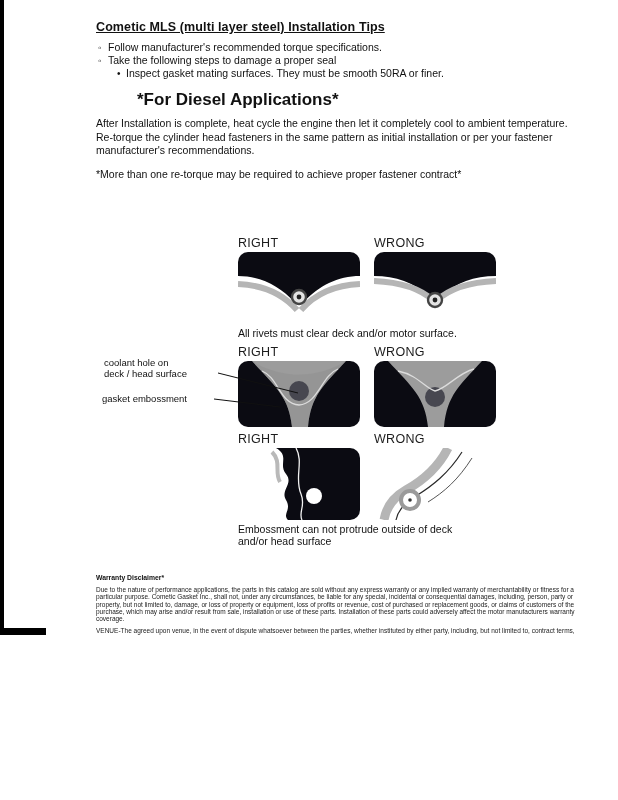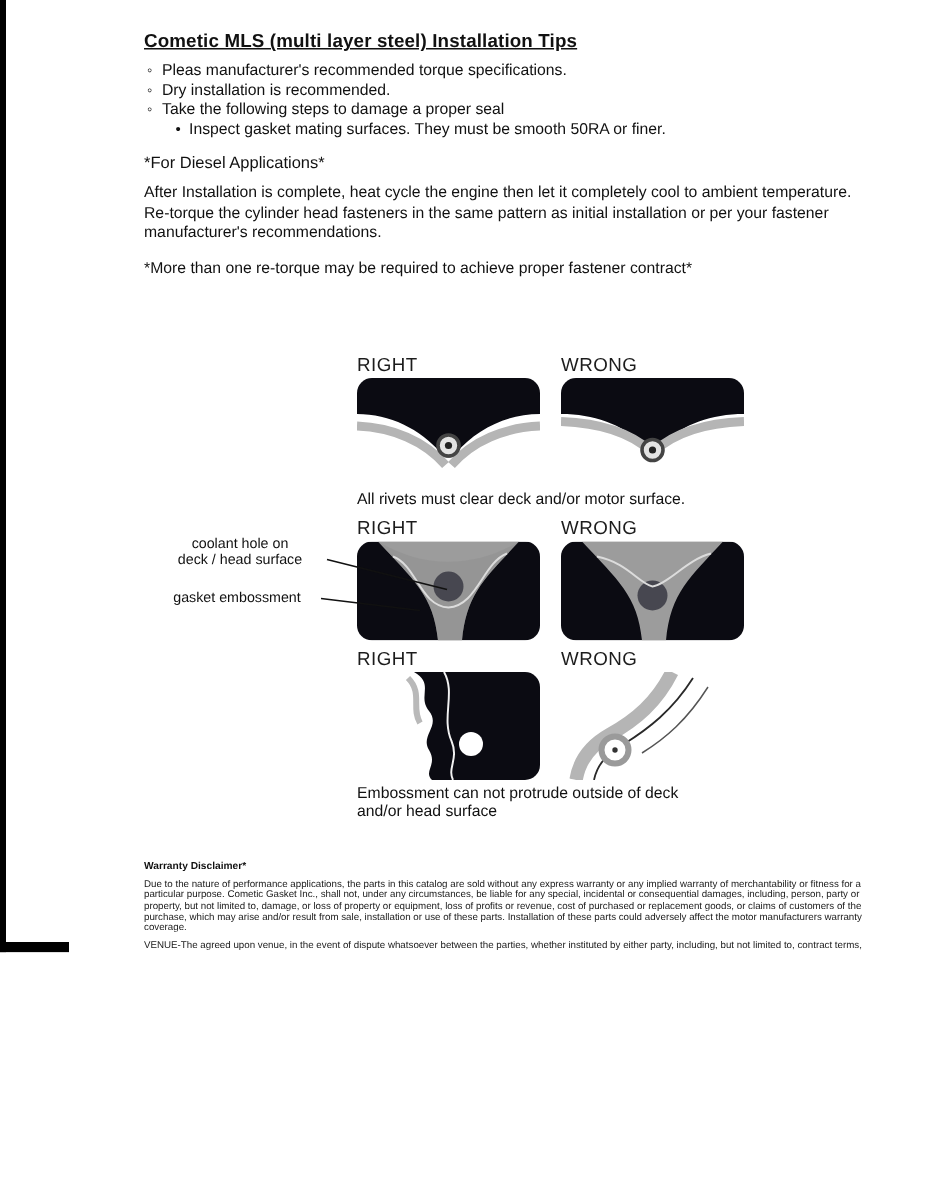--- a/index.html
+++ b/index.html
@@ -41,21 +41,21 @@
     font-size: 10px;
   }
   .bullet.l2 { padding-left: 30px; }
   .bullet.l2::before {
     content: "•";
     position: absolute; left: 21px; top: 0;
     font-size: 10px;
   }
   .diesel-heading {
     margin-top: 10px;
-    font-size: 11px; font-weight: normal;
+    font-size: 17px; font-weight: bold; margin-left: 41px;
   }
   .para {
     margin-top: 7px;
     width: 474px;
     font-size: 10.5px; line-height: 13.5px;
   }
   .note {
     margin-top: 10px;
     font-size: 10.5px;
   }
@@ -79,21 +79,21 @@
   .caption {
     margin-top: 3px;
     font-size: 10.5px; line-height: 12.5px;
     white-space: pre-line;
   }
 
   
   .callout {
     position: absolute;
     width: 112px;
-    text-align: center;
+    text-align: left;
     font-size: 9.5px; line-height: 11px;
     white-space: pre-line;
     color: #111;
   }
   .callout-1 { left: -134px; top: -4px; }
   .callout-2 { left: -136px; top: 32px; }
   .leader-lines {
     position: absolute; left: -30px; top: 0;
     width: 100px; height: 66px;
     pointer-events: none;
@@ -120,22 +120,21 @@
 </head>
 <body>
 
 <div class="page">
   <div class="edge-bar"></div>
   <div class="corner-mark"></div>
 
   <div class="intro">
     <div class="doc-title">Cometic MLS (multi layer steel) Installation Tips</div>
     <div class="bullets">
-      <div class="bullet l1">Pleas manufacturer's recommended torque specifications.</div>
-      <div class="bullet l1">Dry installation is recommended.</div>
+      <div class="bullet l1">Follow manufacturer's recommended torque specifications.</div>
       <div class="bullet l1">Take the following steps to damage a proper seal</div>
       <div class="bullet l2">Inspect gasket mating surfaces.  They must be smooth 50RA or finer.</div>
     </div>
     <div class="diesel-heading">*For Diesel Applications*</div>
     <div class="para">After Installation is complete, heat cycle the engine then let it completely cool to ambient temperature. Re-torque the cylinder head fasteners in the same pattern as initial installation or per your fastener manufacturer's recommendations.</div>
     <div class="note">*More than one re-torque may be required to achieve proper fastener contract*</div>
   </div>
 
   <div class="figures">
 

